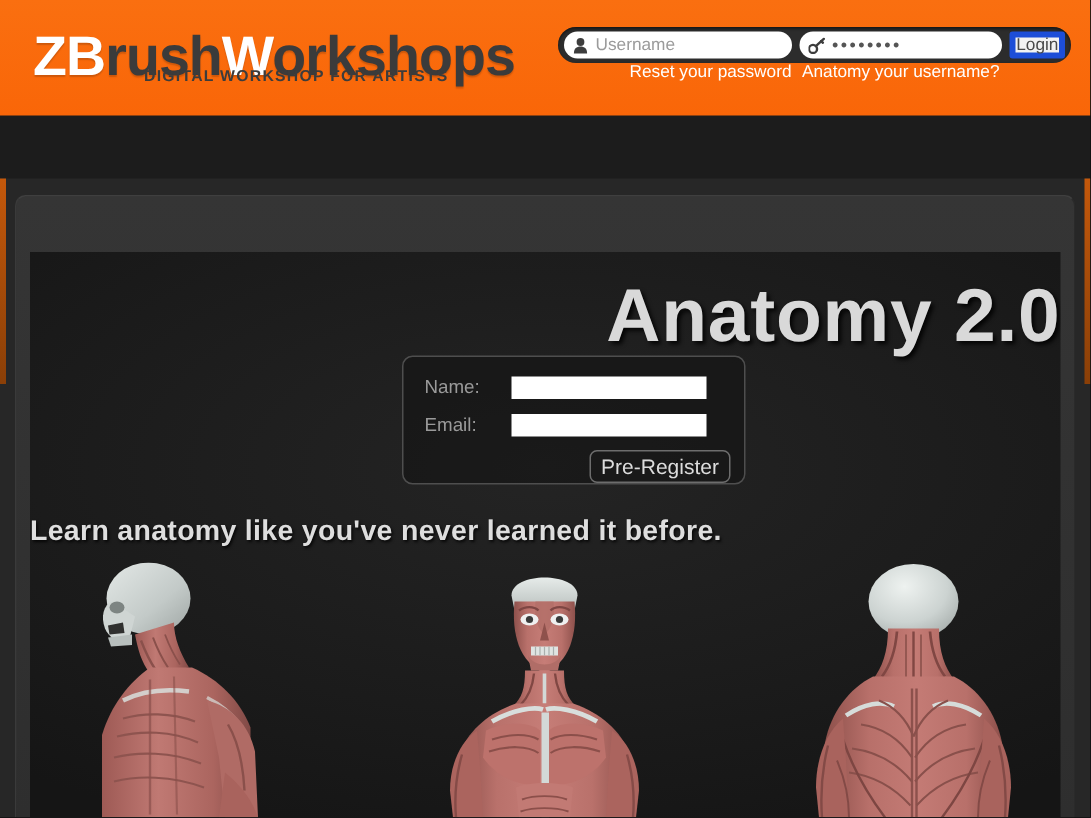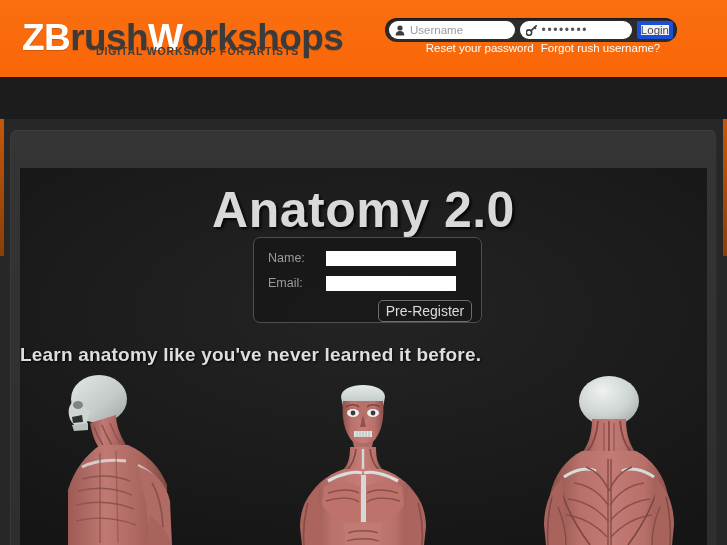--- a/index.html
+++ b/index.html
@@ -55,22 +55,22 @@
     font-size: 10.5px;
     font-weight: bold;
     letter-spacing: 0.85px;
     color: #3c3c3c;
     white-space: nowrap;
   }
 
   
   #login-bar {
     position: absolute;
-    left: 385px; top: 18px;
-    width: 292px; height: 24px;
+    left: 372px; top: 18px;
+    width: 342px; height: 24px;
     background: #2c2c2c;
     border-radius: 12px;
     display: flex;
     align-items: center;
     padding: 0 4px;
     box-shadow: inset 0 1px 2px rgba(0,0,0,0.55);
   }
   .login-field {
     height: 18px;
     background: #ffffff;
@@ -196,32 +196,32 @@
     width: 687px; height: 377px;
     background: #1e1e1e;
     background: radial-gradient(ellipse 80% 70% at 50% 38%, #242424 0%, #1b1b1b 62%, #151515 100%);
     overflow: hidden;
   }
 
   #hero-title {
     position: absolute;
     left: 0; top: 13px;
     width: 687px;
-    text-align: center;
+    text-align: right;
     font-size: 50px;
     font-weight: bold;
     letter-spacing: 0.5px;
     color: #d9d9d9;
     text-shadow: 2px 2px 3px rgba(0,0,0,0.85);
   }
 
   
   #prereg-form {
     position: absolute;
-    left: 233px; top: 69px;
+    left: 248px; top: 69px;
     width: 229px; height: 86px;
     border: 1px solid #4e4e4e;
     border-radius: 7px;
     background: rgba(18,18,18,0.55);
   }
   .form-row {
     position: absolute;
     left: 14px;
     height: 16px;
     display: flex;
@@ -321,21 +321,21 @@
             <path d="M4.9 5.8 L10.2 0.9" stroke="#3d3d3d" stroke-width="1.6" stroke-linecap="round"></path>
             <path d="M8.4 2.4 L9.6 3.5" stroke="#3d3d3d" stroke-width="1.6" stroke-linecap="round"></path>
           </svg>
         </span>
         <span id="password-dots">••••••••</span>
       </div>
 
       <div id="login-button">Login</div>
     </div>
 
-    <div id="login-links"><a>Reset your password</a><span class="gap"></span><a>Forgot rush username?</a></div>
+    <div id="login-links"><a>Reset your password</a><span class="gap"></span><a>Anatomy your username?</a></div>
 
   </div>
 
 
   <div id="body-bg"></div>
   <div class="side-rail" id="rail-left"></div>
   <div class="side-rail" id="rail-right"></div>
 
   <div id="content-panel"></div>
 

